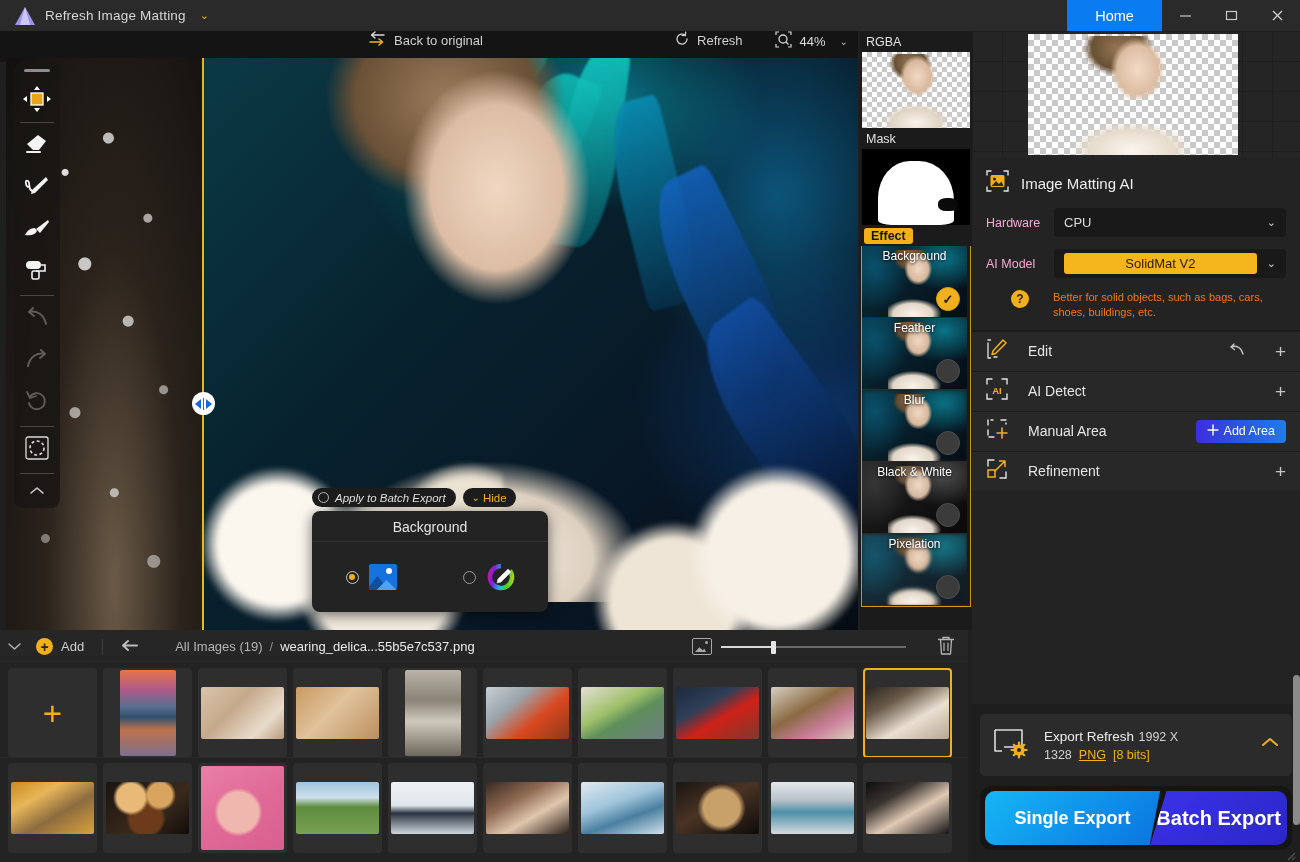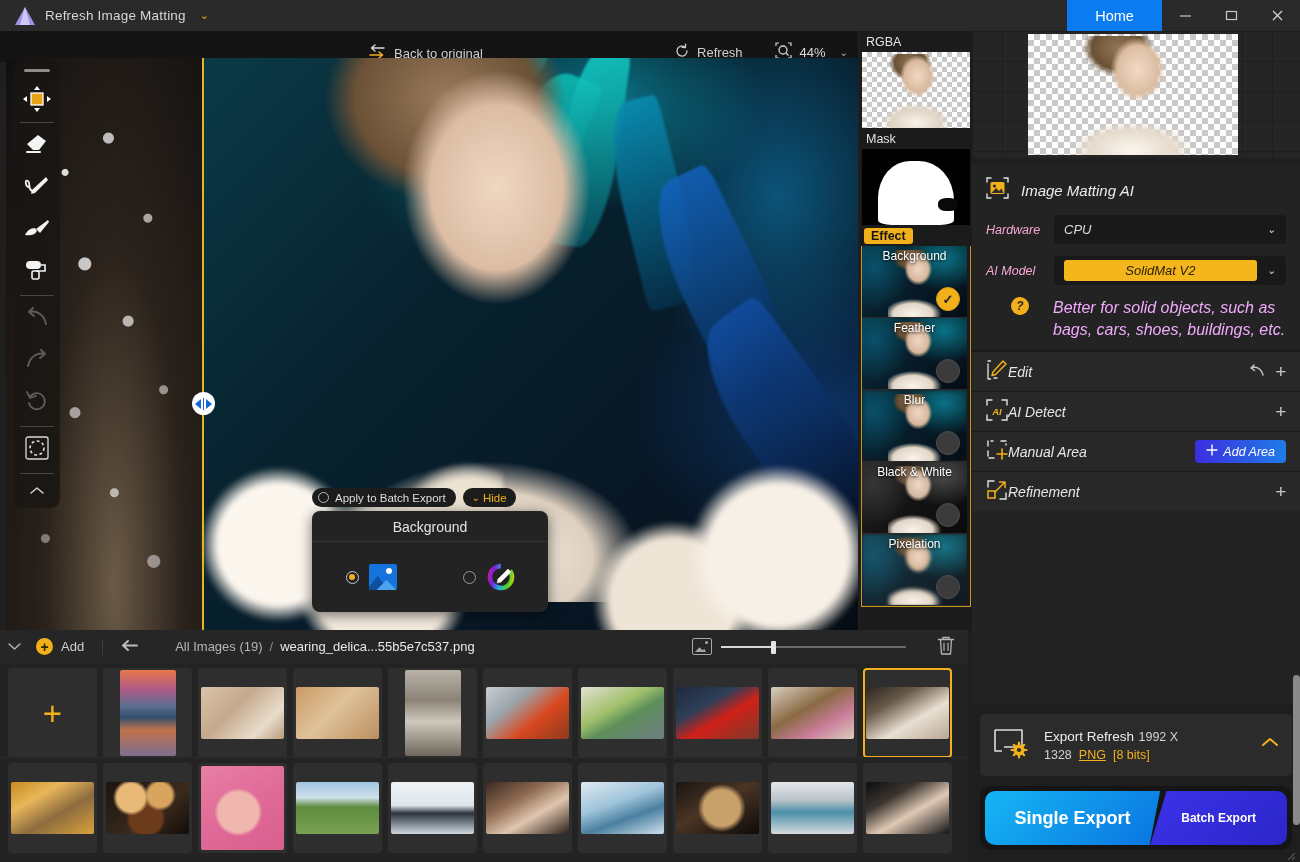--- a/index.html
+++ b/index.html
@@ -30,21 +30,21 @@
     font-size:14.5px; cursor:pointer;
   }
   .wctrl {
     width:46px; height:31px; display:flex; align-items:center; justify-content:center;
     color:#c9c9c9; cursor:pointer; font-size:13px;
   }
 
   
   #canvas-topbar {
     position:absolute; left:0; top:31px; width:858px; height:31px;
-    background:#141414; display:flex; align-items:flex-end; color:#cfcfcf; font-size:13px;
+    background:#141414; display:flex; align-items:flex-start; color:#cfcfcf; font-size:13px;
   }
   #back-orig { display:flex; align-items:center; gap:8px; margin-left:368px; cursor:pointer; }
   #refresh-btn { display:flex; align-items:center; gap:7px; margin-left:auto; cursor:pointer; }
   #zoom-ctl { display:flex; align-items:center; gap:8px; margin-left:32px; margin-right:10px; cursor:pointer;}
   #zoom-val { font-size:13px; color:#dadada; min-width:32px; }
   .small-caret { color:#b5b5b5; font-size:10px; }
 
   
   #canvas {
     position:absolute; left:6px; top:58px; width:852px; height:572px;
@@ -136,21 +136,21 @@
   .tdiv { height:1px; background:#4a4542; margin:2px 6px; }
   #lt-collapse { height:30px; display:flex; align-items:center; justify-content:center; cursor:pointer; color:#cfcfcf; font-size:13px;}
 
   
   #bg-popup-wrap { position:absolute; left:312px; top:488px; z-index:14; }
   #bg-pop-head { display:flex; align-items:center; gap:7px; }
   #apply-batch {
     height:19px; background:#1c1c1c; border-radius:10px; padding:0 10px 0 6px;
     display:flex; align-items:center; gap:6px; cursor:pointer;
   }
-  #apply-batch span { font-size:11.5px; color:#ddd; }
+  #apply-batch span { font-size:11.5px; color:#ddd;font-style:italic; }
   .radio-o { width:11px;height:11px;border-radius:50%;border:1.4px solid #b9b9b9;display:inline-block; }
   #hide-btn {
     height:19px; background:#1c1c1c; border-radius:10px; padding:0 9px;
     display:flex; align-items:center; gap:3px; cursor:pointer;
   }
   #hide-btn span { font-size:11.5px; color:#f2b01b; }
   #hide-btn .dchev { color:#f2b01b; font-size:10px; }
   #bg-panel {
     margin-top:4px; width:236px; background:#232323; border-radius:8px;
     padding:8px 0 16px; box-shadow:0 3px 14px rgba(0,0,0,.55);
@@ -249,21 +249,21 @@
   #tr-subject {
     position:absolute; left:34px; top:2px; width:140px; height:120px;
     background:
       radial-gradient(ellipse 34px 40px at 54% 28%, #f2dac6 0%, #dcbda2 60%, rgba(205,170,140,0) 80%),
       radial-gradient(ellipse 42px 34px at 40% 10%, #947655 0%, #6a5134 62%, rgba(70,55,35,0) 84%),
       radial-gradient(ellipse 72px 34px at 50% 95%, #fbf6ef 0%, #e6dbcc 58%, rgba(225,212,196,0) 84%);
   }
 
   
   #rightpanel {
-    position:absolute; left:972px; top:165px; width:328px; height:546px; background:#232323;font-style:italic;
+    position:absolute; left:972px; top:158px; width:328px; height:546px; background:#232323;
   }
   .rp-head { display:flex; align-items:center; gap:12px; padding:12px 0 12px 14px; }
   .rp-head .rp-title { font-size:15px; color:#ececec; }
   .form-row { display:flex; align-items:center; padding:0 14px 12px; }
   .form-label { width:68px; font-size:12.5px; color:#f9a8d4; }
   .select-box {
     flex:1; height:29px; background:#191919; border-radius:4px;
     display:flex; align-items:center; padding:0 10px; cursor:pointer;
   }
   .select-box .sel-val { flex:1; font-size:13px; color:#dcdcdc; }
@@ -271,24 +271,24 @@
   .pill {
     flex:1; height:21px; background:#f5b51c; border-radius:3px; color:#2a2100;
     display:flex; align-items:center; justify-content:center; font-size:13px;
   }
   .hint-row { display:flex; align-items:flex-start; padding:0 14px 10px; }
   .hint-icon {
     width:18px;height:18px;border-radius:50%;background:#f2b01b;color:#262626;
     display:flex;align-items:center;justify-content:center;font-size:12px;font-weight:bold;
     margin-left:25px; flex:0 0 18px;
   }
-  .hint-text { margin-left:24px; font-size:16px; line-height:1.35; color:#f0abfc; }
+  .hint-text { margin-left:24px; font-size:11px; line-height:1.35; color:#f97316; }
   .rp-sep { height:1px; background:#1a1a1a; }
   .acc-row {
-    height:40px; display:flex; align-items:center; padding:0 14px; gap:0;
+    height:40px; display:flex; align-items:center; padding:0 14px; gap:20px;
     background:#282828; border-top:1px solid #1c1c1c; cursor:pointer;
   }
   .acc-row .acc-label { flex:1; font-size:14px; color:#e6e6e6; }
   .plus-ic { color:#c6c6c6; font-size:19px; line-height:1; cursor:pointer; }
   .undo-ic { color:#c6c6c6; font-size:15px; margin-right:10px; cursor:pointer;}
   #add-area-btn {
     background:linear-gradient(90deg,#3b2ee0 0%,#1f7ce8 100%); color:#fff;
     font-size:12.5px; padding:4px 11px; border-radius:4px; display:flex; align-items:center; gap:5px;
     cursor:pointer;
   }
@@ -314,21 +314,21 @@
   }
   #single-export {
     flex:1.28; background:linear-gradient(135deg,#15b6f5 0%,#0a74e0 100%);
     border-radius:10px 0 0 10px; display:flex; align-items:center; justify-content:center;
     color:#fff; font-size:18px; font-weight:bold; cursor:pointer;
     clip-path: polygon(0 0, 100% 0, 94% 100%, 0 100%);
   }
   #batch-export {
     flex:1; background:linear-gradient(135deg,#3b32e8 0%,#2b26c9 100%);
     border-radius:0 10px 10px 0; display:flex; align-items:center; justify-content:center;
-    color:#fff; font-size:12px; font-weight:bold; cursor:pointer; margin-left:-10px;
+    color:#fff; font-size:20px; font-weight:bold; cursor:pointer; margin-left:-10px;
     clip-path: polygon(12% 0, 100% 0, 100% 100%, 0 100%);
   }
   #resize-grip { position:absolute; right:4px; bottom:3px; width:12px; height:12px; opacity:.5; }
 
   
   #filebar {
     position:absolute; left:0; top:630px; width:968px; height:33px;
     background:#262626; display:flex; align-items:center; color:#cdcdcd; font-size:13px;
   }
   #fb-collapse { width:28px; display:flex; align-items:center; justify-content:center; color:#b2b2b2; cursor:pointer; }

